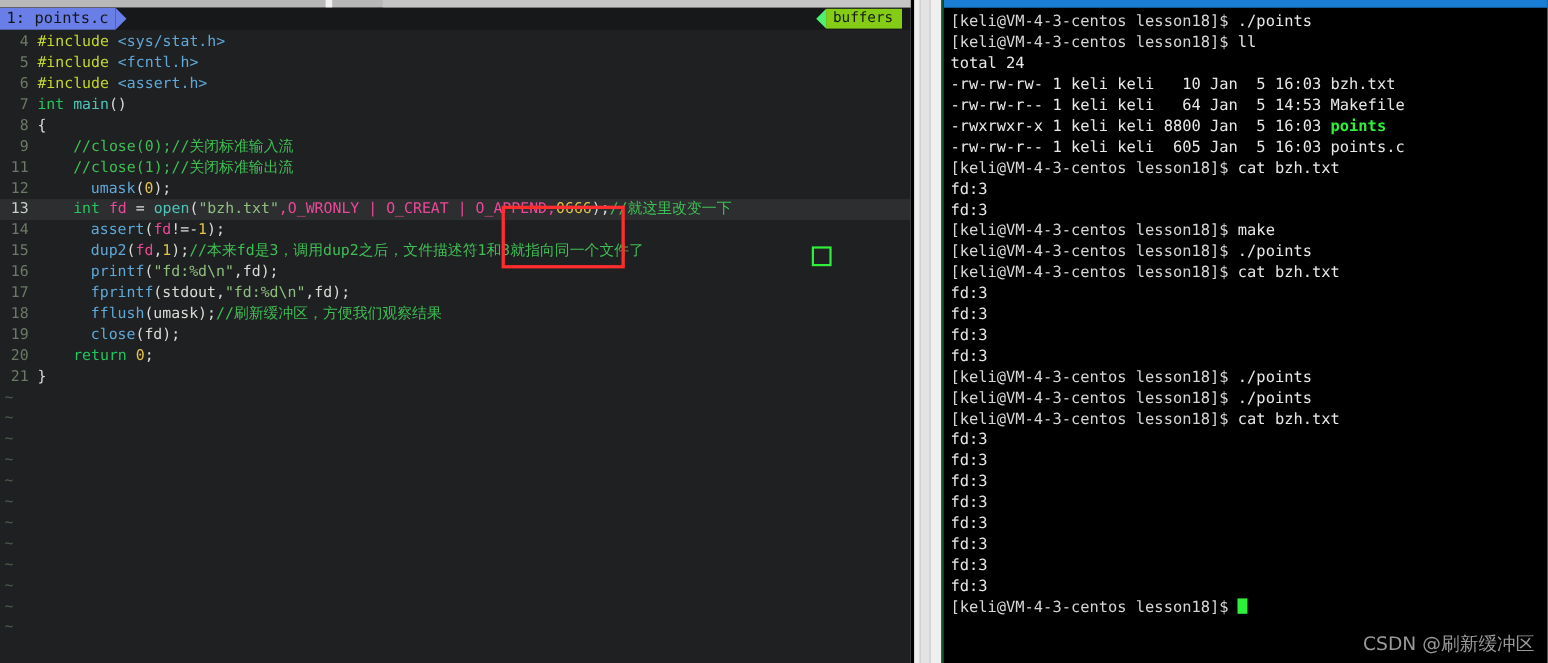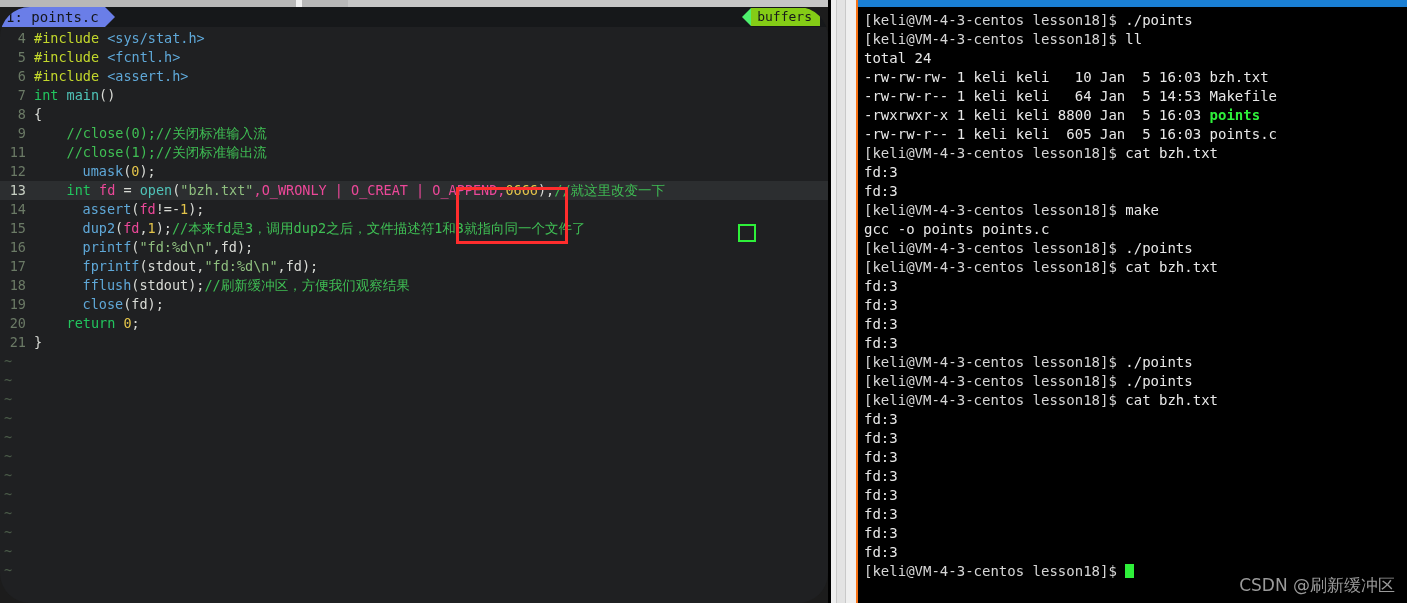--- a/index.html
+++ b/index.html
@@ -32,21 +32,20 @@
     background: #c6c6c6;
   }
 
   
   .vim-pane {
     position: absolute;
     top: 7px; left: 0;
     width: 828px; height: 596px;
     background: #1f2022;
     overflow: hidden;
-    border-radius: 30px;
   }
   .vim-tabline {
     position: relative;
     height: 20px;
     background: #16181a;
     display: flex;
     align-items: stretch;
   }
   .tab-active {
     position: relative;
@@ -172,21 +171,21 @@
     width: 3px; height: 603px;
     background: #000000;
   }
 
   
   .term-pane {
     position: absolute;
     top: 0; left: 856px;
     width: 551px; height: 603px;
     background: #000000;
-    border-left: 2px solid #f97316;
+    border-left: 2px solid #14532d;
     overflow: hidden;
   }
   .term-titlebar {
     height: 7px;
     background: #1a7fd4;
   }
   .term-body {
     padding: 4px 0 0 6px;
     font-size: 14px;
     line-height: 19px;
@@ -241,21 +240,21 @@
           <div class="code-line"><span class="ln">7</span><span class="ctext"><span class="c-kw">int </span><span class="c-fn">main</span><span class="c-punct">()</span></span></div>
           <div class="code-line"><span class="ln">8</span><span class="ctext"><span class="c-punct">{</span></span></div>
           <div class="code-line"><span class="ln">9</span><span class="ctext"><span class="c-cmt">    //close(0);//关闭标准输入流</span></span></div>
           <div class="code-line"><span class="ln">11</span><span class="ctext"><span class="c-cmt">    //close(1);//关闭标准输出流</span></span></div>
           <div class="code-line"><span class="ln">12</span><span class="ctext"><span class="c-id">    </span><span class="c-blue">umask</span><span class="c-punct">(</span><span class="c-num">0</span><span class="c-punct">);</span></span></div>
           <div class="code-line cur"><span class="ln">13</span><span class="ctext"><span class="c-id">    </span><span class="c-kw">int </span><span class="c-id">fd </span><span class="c-punct">= </span><span class="c-fn">open</span><span class="c-punct">(</span><span class="c-str">"bzh.txt"</span><span class="c-id">,O_WRONLY | O_CREAT | O_APPEND,</span><span class="c-num">0666</span><span class="c-punct">);</span><span class="c-cmt">//就这里改变一下</span></span></div>
           <div class="code-line"><span class="ln">14</span><span class="ctext"><span class="c-id">    </span><span class="c-blue">assert</span><span class="c-punct">(</span><span class="c-id">fd</span><span class="c-punct">!=-</span><span class="c-num">1</span><span class="c-punct">);</span></span></div>
           <div class="code-line"><span class="ln">15</span><span class="ctext"><span class="c-id">    </span><span class="c-blue">dup2</span><span class="c-punct">(</span><span class="c-id">fd</span><span class="c-punct">,</span><span class="c-num">1</span><span class="c-punct">);</span><span class="c-cmt">//本来fd是3，调用dup2之后，文件描述符1和3就指向同一个文件了</span></span></div>
           <div class="code-line"><span class="ln">16</span><span class="ctext"><span class="c-id">    </span><span class="c-blue">printf</span><span class="c-punct">(</span><span class="c-str">"fd:%d\n"</span><span class="c-punct">,fd);</span></span></div>
           <div class="code-line"><span class="ln">17</span><span class="ctext"><span class="c-id">    </span><span class="c-blue">fprintf</span><span class="c-punct">(stdout,</span><span class="c-str">"fd:%d\n"</span><span class="c-punct">,fd);</span></span></div>
-          <div class="code-line"><span class="ln">18</span><span class="ctext"><span class="c-id">    </span><span class="c-blue">fflush</span><span class="c-punct">(stdout);</span><span class="c-cmt">//刷新缓冲区，方便我们观察结果</span></span></div>
+          <div class="code-line"><span class="ln">18</span><span class="ctext"><span class="c-id">    </span><span class="c-blue">fflush</span><span class="c-punct">(umask);</span><span class="c-cmt">//刷新缓冲区，方便我们观察结果</span></span></div>
           <div class="code-line"><span class="ln">19</span><span class="ctext"><span class="c-id">    </span><span class="c-blue">close</span><span class="c-punct">(fd);</span></span></div>
           <div class="code-line"><span class="ln">20</span><span class="ctext"><span class="c-id">    </span><span class="c-kw">return </span><span class="c-num">0</span><span class="c-punct">;</span></span></div>
           <div class="code-line"><span class="ln">21</span><span class="ctext"><span class="c-punct">}</span></span></div>
         </div>
       <div class="tilde-block" id="tilde-block">
           <div class="tilde">~</div>
           <div class="tilde">~</div>
           <div class="tilde">~</div>
           <div class="tilde">~</div>
           <div class="tilde">~</div>
@@ -286,21 +285,20 @@
         <div class="term-line"><span class="t-prompt">[keli@VM-4-3-centos lesson18]$ </span><span class="t-white">ll</span></div>
         <div class="term-line"><span class="t-white">total 24</span></div>
         <div class="term-line"><span class="t-white">-rw-rw-rw- 1 keli keli   10 Jan  5 16:03 bzh.txt</span></div>
         <div class="term-line"><span class="t-white">-rw-rw-r-- 1 keli keli   64 Jan  5 14:53 Makefile</span></div>
         <div class="term-line"><span class="t-white">-rwxrwxr-x 1 keli keli 8800 Jan  5 16:03 </span><span class="t-green">points</span></div>
         <div class="term-line"><span class="t-white">-rw-rw-r-- 1 keli keli  605 Jan  5 16:03 points.c</span></div>
         <div class="term-line"><span class="t-prompt">[keli@VM-4-3-centos lesson18]$ </span><span class="t-white">cat bzh.txt</span></div>
         <div class="term-line"><span class="t-white">fd:3</span></div>
         <div class="term-line"><span class="t-white">fd:3</span></div>
         <div class="term-line"><span class="t-prompt">[keli@VM-4-3-centos lesson18]$ </span><span class="t-white">make</span></div>
-        <div class="term-line"><span class="t-white">gcc -o points points.c</span></div>
         <div class="term-line"><span class="t-prompt">[keli@VM-4-3-centos lesson18]$ </span><span class="t-white">./points</span></div>
         <div class="term-line"><span class="t-prompt">[keli@VM-4-3-centos lesson18]$ </span><span class="t-white">cat bzh.txt</span></div>
         <div class="term-line"><span class="t-white">fd:3</span></div>
         <div class="term-line"><span class="t-white">fd:3</span></div>
         <div class="term-line"><span class="t-white">fd:3</span></div>
         <div class="term-line"><span class="t-white">fd:3</span></div>
         <div class="term-line"><span class="t-prompt">[keli@VM-4-3-centos lesson18]$ </span><span class="t-white">./points</span></div>
         <div class="term-line"><span class="t-prompt">[keli@VM-4-3-centos lesson18]$ </span><span class="t-white">./points</span></div>
         <div class="term-line"><span class="t-prompt">[keli@VM-4-3-centos lesson18]$ </span><span class="t-white">cat bzh.txt</span></div>
         <div class="term-line"><span class="t-white">fd:3</span></div>

